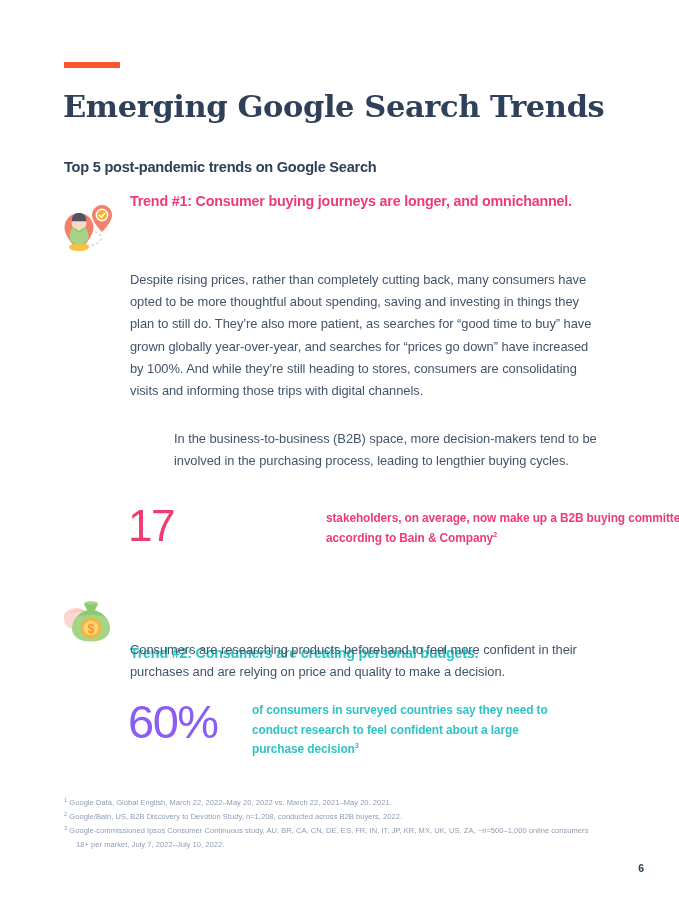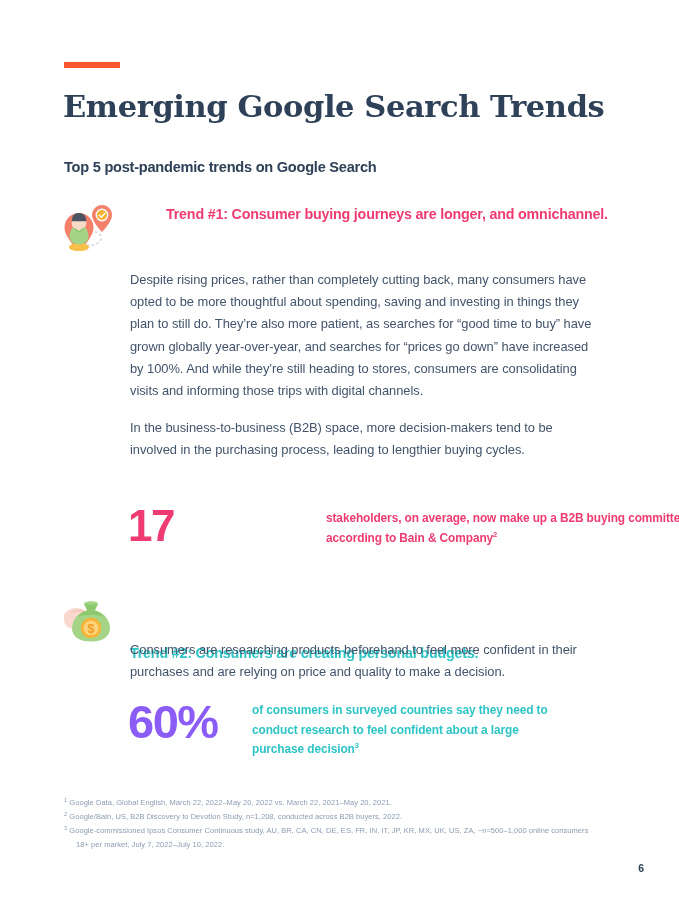--- a/index.html
+++ b/index.html
@@ -96,21 +96,21 @@
   .stat {
     position: absolute;
     left: 128px;
     width: 480px;
   }
   .stat-number {
     position: absolute;
     left: 0;
     top: 0;
     font-size: 44px;
-    font-weight: bold;
+    font-weight: normal;
     line-height: 46px;
     letter-spacing: -1.5px;
   }
   .stat-number.pink { color: #ee3b71; }
   .stat-number.teal { color: #8b5cf6; }
   .stat-text {
     position: absolute;
     font-size: 11.9px;
     font-weight: bold;
     line-height: 19.5px;
@@ -188,25 +188,25 @@
         <path d="M17 26 C22.5 26 26.5 31 26.5 37.5 C26.5 42.5 22.5 45.5 17 45.5 C11.5 45.5 7.5 42.5 7.5 37.5 C7.5 31 11.5 26 17 26 Z" fill="#a5d486"></path>
 
         <circle cx="17" cy="24" r="7.4" fill="#f6dcc8"></circle>
 
         <path d="M9.8 22.2 C9.8 15.8 13 14 17 14 C21 14 24.2 15.8 24.2 22.2 Z" fill="#4c5561"></path>
 
         <path d="M12.5 29.5 L17 33 L21.5 29.5" fill="none" stroke="#8cc46c" stroke-width="1.4" stroke-linecap="round" stroke-linejoin="round"></path>
       </svg>
     </div>
 
-    <div class="trend-heading pink" style="top:203px;margin-left:36px;">Trend #1: Consumer buying journeys are longer, and omnichannel.</div>
+    <div class="trend-heading pink" style="top:190px;">Trend #1: Consumer buying journeys are longer, and omnichannel.</div>
 
     <div class="body-par" style="top:269px;">Despite rising prices, rather than completely cutting back, many consumers have opted to be more thoughtful about spending, saving and investing in things they plan to still do. They’re also more patient, as searches for “good time to buy” have grown globally year-over-year, and searches for “prices go down” have increased by 100%. And while they’re still heading to stores, consumers are consolidating visits and informing those trips with digital channels.</div>
 
-    <div class="body-par" style="top:417px;">In the business-to-business (B2B) space, more decision-makers tend to be involved in the purchasing process, leading to lengthier buying cycles.</div>
+    <div class="body-par" style="top:428px;margin-left:44px;">In the business-to-business (B2B) space, more decision-makers tend to be involved in the purchasing process, leading to lengthier buying cycles.</div>
 
     <div class="stat" style="top:503px;">
       <div class="stat-number pink">17</div>
       <div class="stat-text pink" style="left:198px; top:6px; width:400px;">
         <span>stakeholders, on average, now make up a B2B buying committee, according to Bain &amp; Company</span><sup>2</sup>
       </div>
     </div>
   </div>
 
   <div class="trend">

